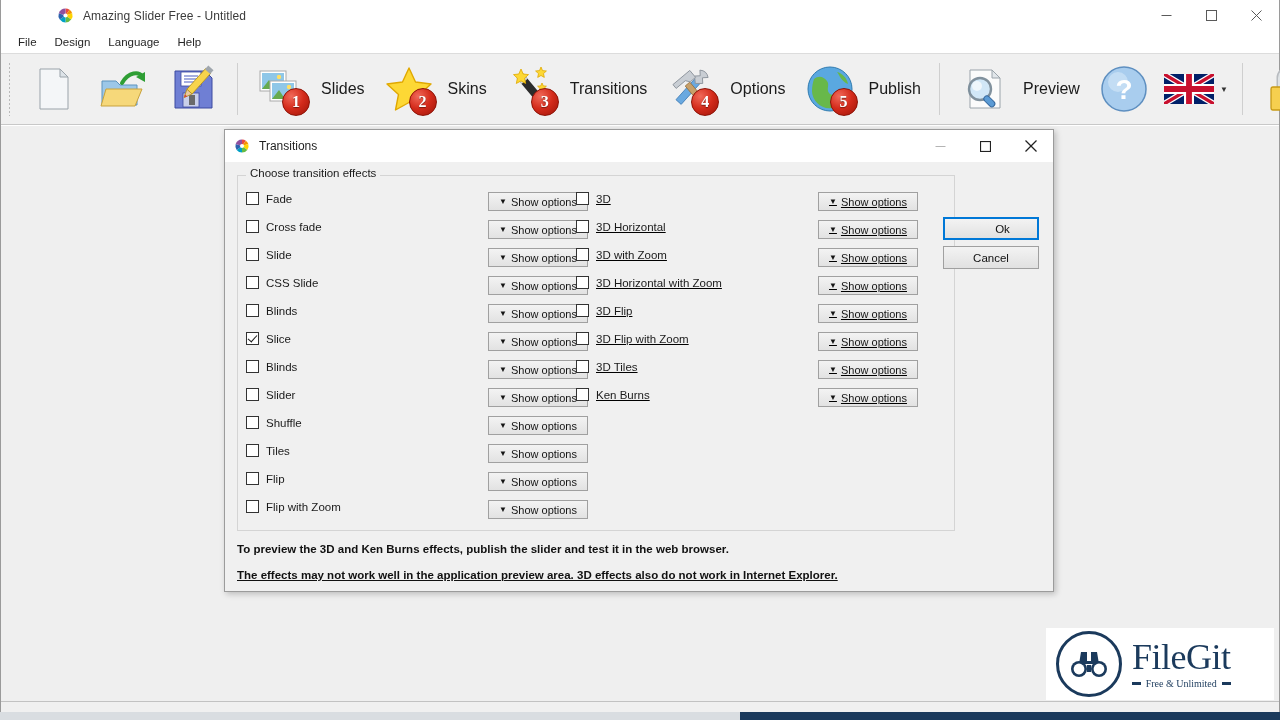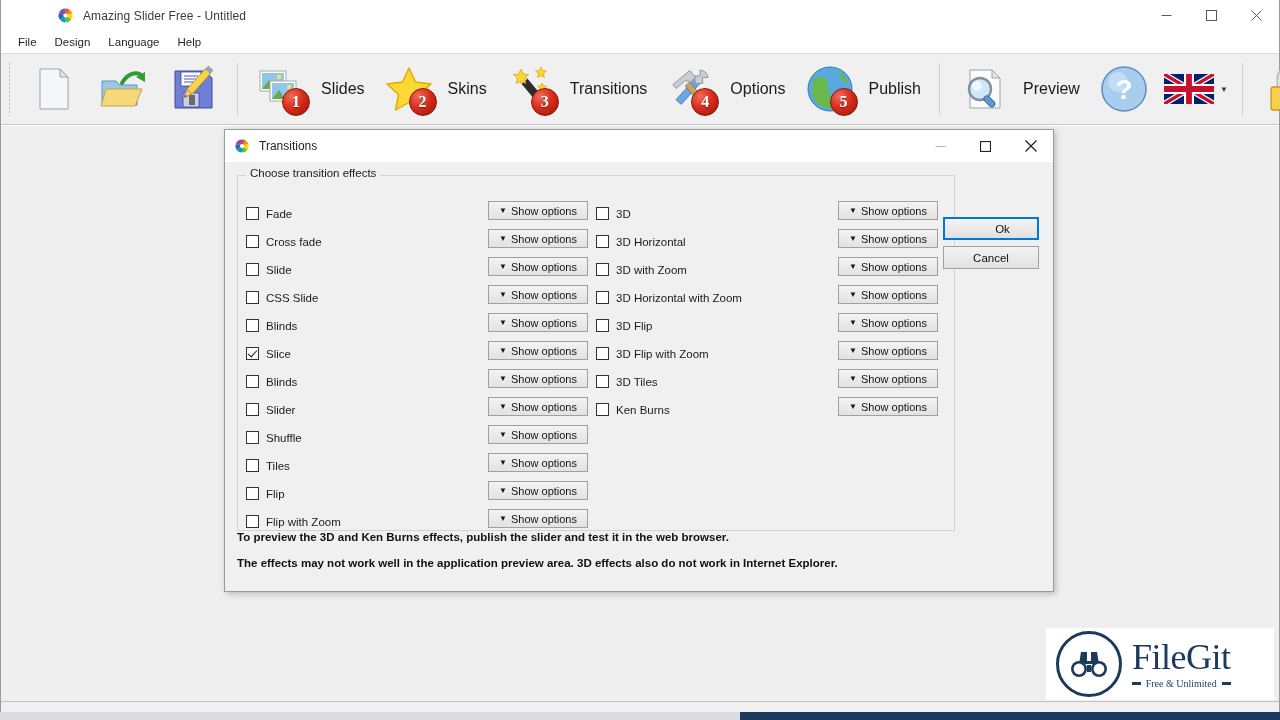--- a/index.html
+++ b/index.html
@@ -205,26 +205,26 @@
     font-size: 11.5px;
     color: #1a1a1a;
     white-space: nowrap;
   }
 
   .fx-col {
     position: absolute;
     top: 16px;
   }
   .fx-col.left { left: 8px; width: 352px; }
-  .fx-col.right { left: 358px; width: 352px; }
+  .fx-col.right { left: 338px; width: 352px; text-decoration: underline; }
 
   .fx-row {
     height: 28px;
     display: flex;
-    align-items: flex-end;
+    align-items: flex-start;
   }
   .cbox-wrap {
     display: flex; align-items: center;
     width: 242px;
     flex: none;
   }
   .cbox {
     width: 13px; height: 13px;
     border: 1px solid #333333;
     background: #ffffff;
@@ -293,21 +293,21 @@
     left: 12px; bottom: 10px;
     right: 12px;
   }
   .footer-line {
     font-size: 11.5px;
     font-weight: bold;
     color: #111111;
     margin-bottom: 14px;
     white-space: nowrap;
   }
-  .footer-line:last-child { margin-bottom: 12px; }
+  .footer-line:last-child { margin-bottom: 0; text-decoration: underline; }
 
   
   #watermark {
     position: absolute;
     left: 1046px; top: 628px;
     width: 228px; height: 72px;
     background: #ffffff;
     display: flex;
     align-items: center;
     padding-left: 10px;

